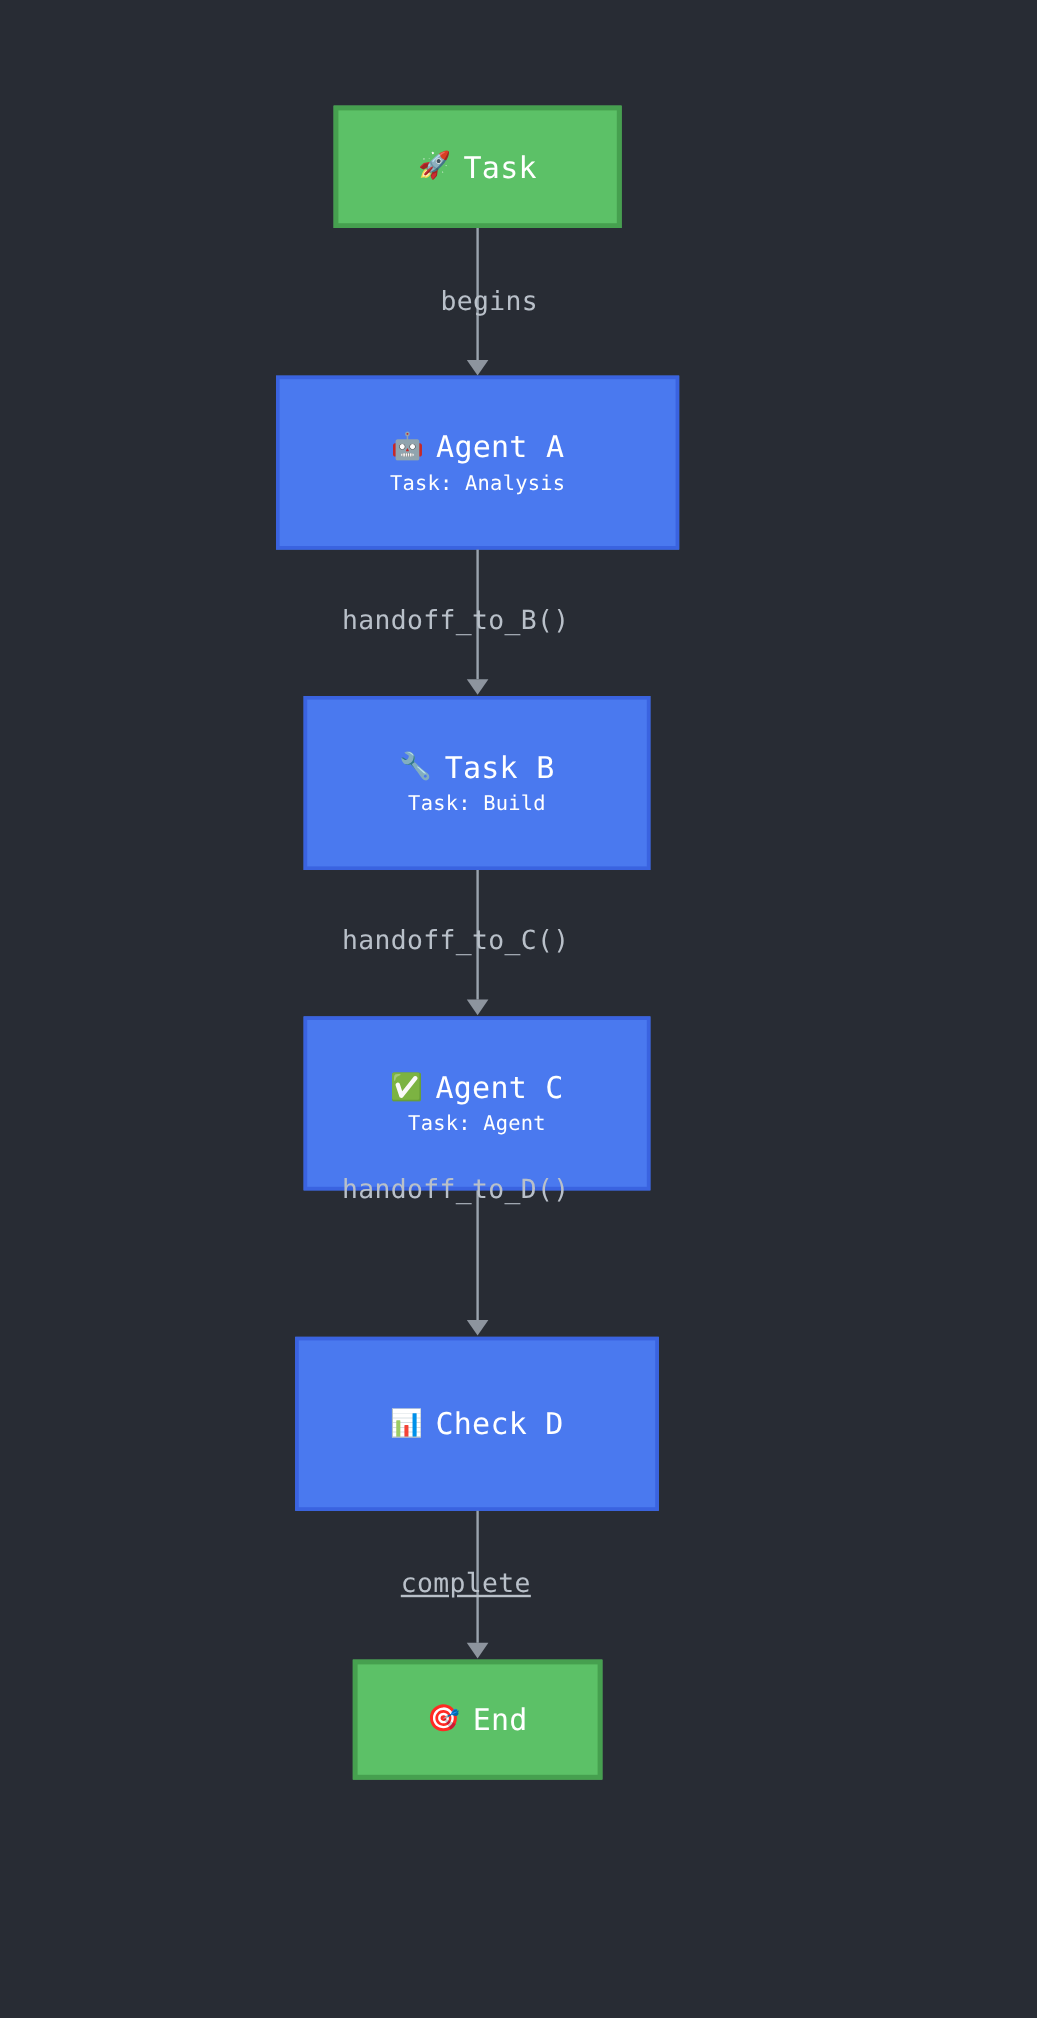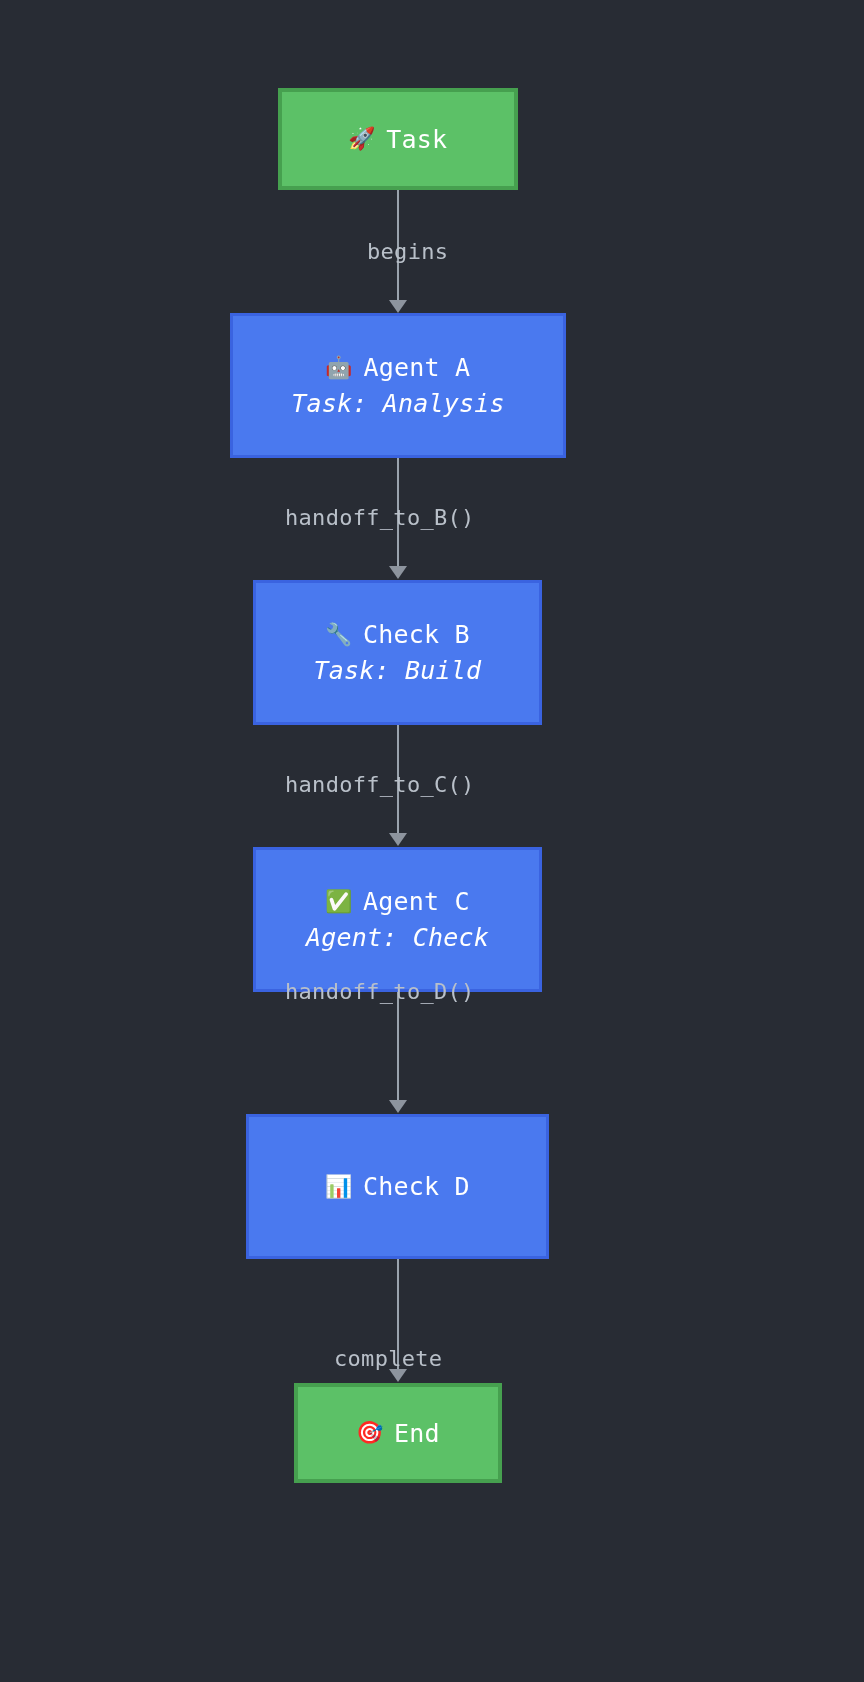--- a/index.html
+++ b/index.html
@@ -39,22 +39,21 @@
 
   .node .line1 {
     font-size: 25px;
     white-space: nowrap;
     display: flex;
     align-items: center;
     justify-content: center;
     gap: 10px;
   }
   .node .line2 {
-    font-size: 25px;
-    font-style: italic;
+    font-size: 17px;
     white-space: nowrap;
     margin-top: 3px;
   }
   .node .emoji {
     font-family: "DejaVu Sans", sans-serif;
     font-size: 22px;
     line-height: 1;
     display: inline-block;
   }
 
@@ -125,57 +124,57 @@
 
   <div class="edge" style="left:397px; top:458px; width:2px; height:122px;">
     <div class="stem" style="height:108px;"></div>
     <div class="head" style="top:108px;"></div>
   </div>
   <div class="edge-label" style="left:285px; top:505px;text-align:center;">handoff_to_B()</div>
 
   <div class="node agent" style="left:253px; top:580px; width:289px; height:145px;">
     <div class="line1">
       <span class="emoji">🔧</span>
-      <span>Check B</span>
+      <span>Task B</span>
     </div>
     <div class="line2">Task: Build</div>
   </div>
 
   <div class="edge" style="left:397px; top:725px; width:2px; height:122px;">
     <div class="stem" style="height:108px;"></div>
     <div class="head" style="top:108px;"></div>
   </div>
   <div class="edge-label" style="left:285px; top:772px;">handoff_to_C()</div>
 
   <div class="node agent" style="left:253px; top:847px; width:289px; height:145px;">
     <div class="line1">
       <span class="emoji">✅</span>
       <span>Agent C</span>
     </div>
-    <div class="line2">Agent: Check</div>
+    <div class="line2">Task: Agent</div>
   </div>
 
   <div class="edge" style="left:397px; top:992px; width:2px; height:122px;">
     <div class="stem" style="height:108px;"></div>
     <div class="head" style="top:108px;"></div>
   </div>
   <div class="edge-label" style="left:285px; top:979px;">handoff_to_D()</div>
 
   <div class="node agent" style="left:246px; top:1114px; width:303px; height:145px;">
     <div class="line1">
       <span class="emoji">📊</span>
       <span>Check D</span>
     </div>
   </div>
 
   <div class="edge" style="left:397px; top:1259px; width:2px; height:124px;">
     <div class="stem" style="height:110px;"></div>
     <div class="head" style="top:110px;"></div>
   </div>
-  <div class="edge-label" style="left:334px; top:1346px;">complete</div>
+  <div class="edge-label" style="left:334px; top:1308px;text-decoration:underline;">complete</div>
 
   <div class="node terminal" style="left:294px; top:1383px; width:208px; height:100px;">
     <div class="line1">
       <span class="emoji">🎯</span>
       <span>End</span>
     </div>
   </div>
 
 </div>
 

